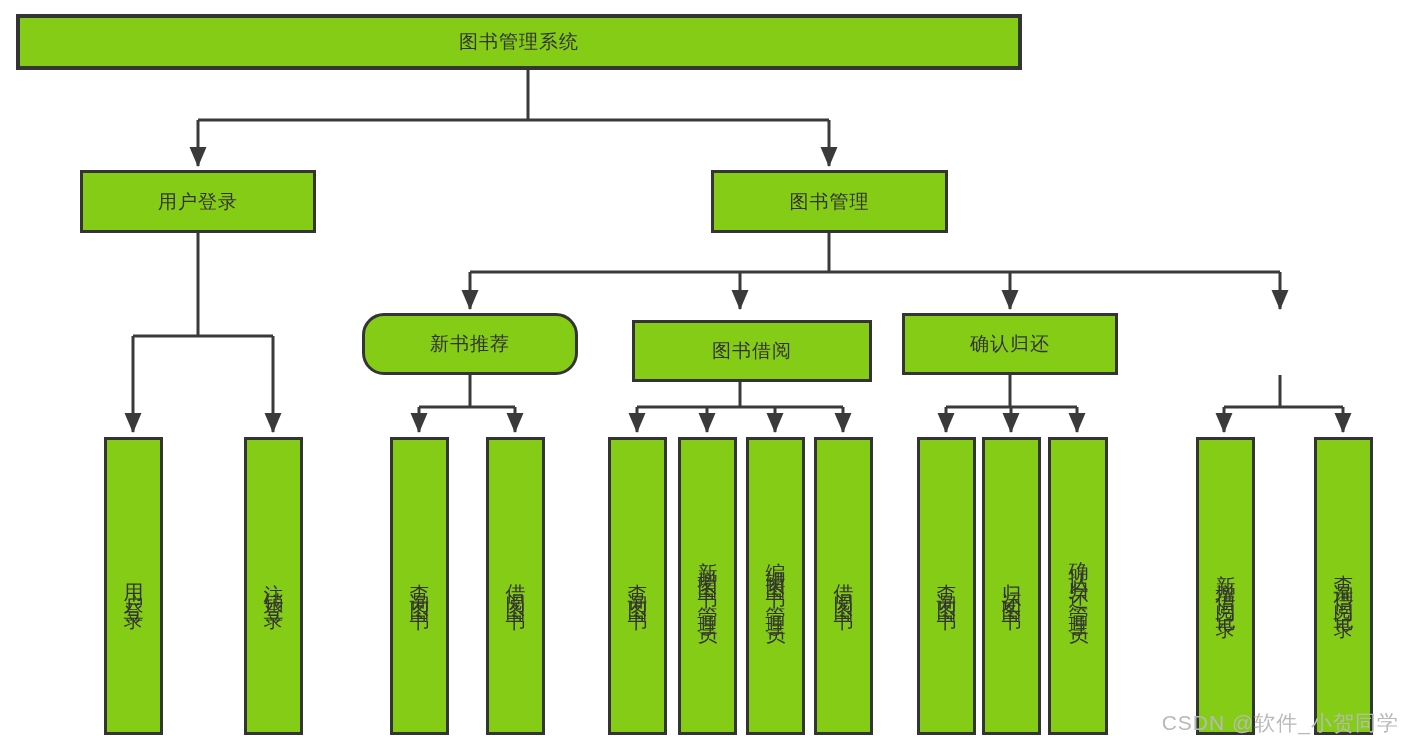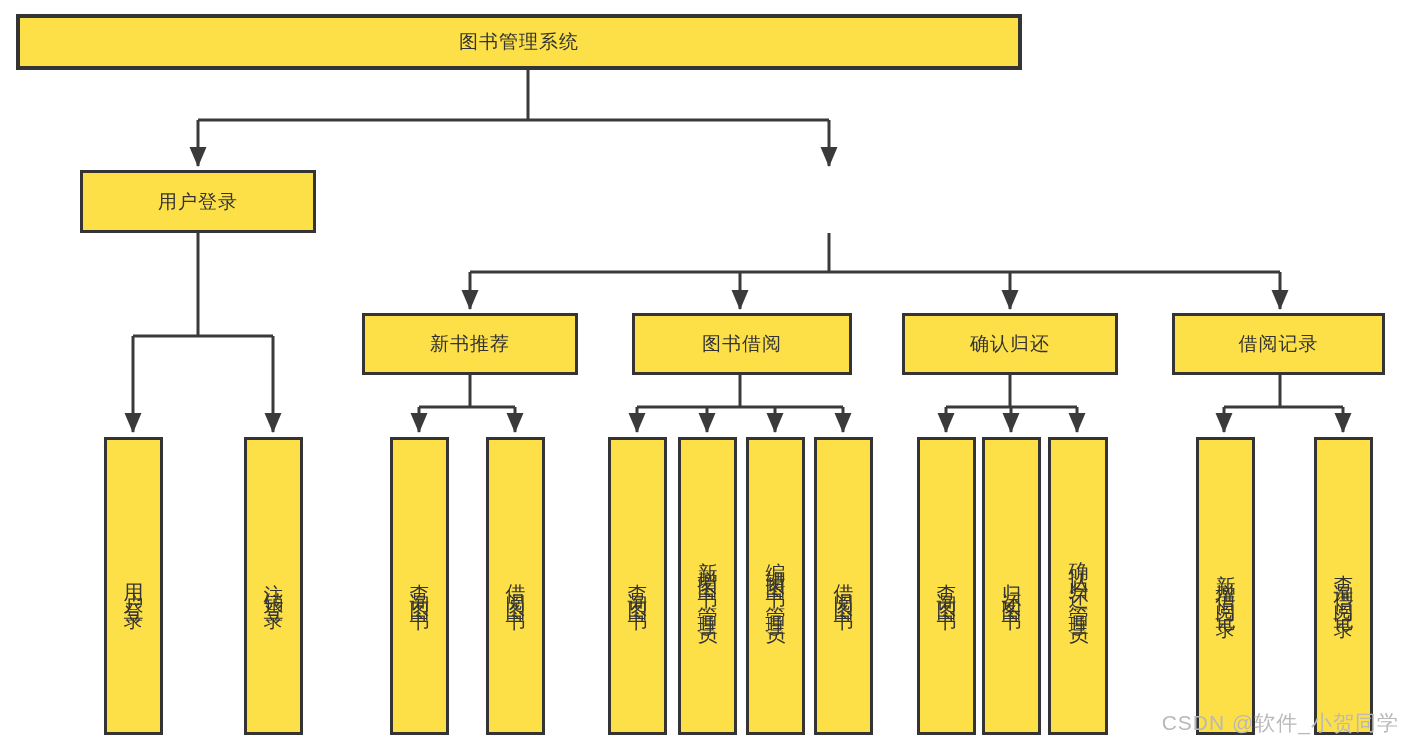--- a/index.html
+++ b/index.html
@@ -7,21 +7,21 @@
     position:relative;
     width:1405px;height:747px;
     background:#fff;
     font-family:"Liberation Sans","DejaVu Sans",sans-serif;
     overflow:hidden;
   }
   #connectors{position:absolute;left:0;top:0;z-index:0;}
   .box{
     position:absolute;
     box-sizing:border-box;
-    background:#fde047;
+    background:#84cc16;
     border:3px solid #343434;
     color:#333;
     display:flex;align-items:center;justify-content:center;
     font-size:19px;
     letter-spacing:1px;
     z-index:1;
   }
   .leaf{
     display:block;
     writing-mode:vertical-rl;
@@ -92,25 +92,25 @@
       <path d="M1280,375 V407"></path>
       <path d="M1224,407 H1343"></path>
       <path d="M1224,407 V432" marker-end="url(#arrow)"></path>
       <path d="M1343,407 V432" marker-end="url(#arrow)"></path>
     </g>
   </svg>
 
   <div class="box" style="left:16px;top:14px;width:1006px;height:56px;border-width:4px;">图书管理系统</div>
 
   <div class="box" style="left:80px;top:170px;width:236px;height:63px;">用户登录</div>
+  <div class="box" style="left:711px;top:170px;width:237px;height:63px;">图书管理</div>
 
-  <div class="box" style="left:362px;top:313px;width:216px;height:62px;">新书推荐</div>
-  <div class="box" style="left:632px;top:313px;width:220px;height:62px;">图书借阅</div>
+  <div class="box" style="left:362px;top:313px;width:216px;height:62px;border-radius:22px;">新书推荐</div>
+  <div class="box" style="left:632px;top:320px;width:240px;height:62px;">图书借阅</div>
   <div class="box" style="left:902px;top:313px;width:216px;height:62px;">确认归还</div>
-  <div class="box" style="left:1172px;top:313px;width:213px;height:62px;">借阅记录</div>
 
   <div class="box leaf" style="left:104px;top:437px;width:59px;height:298px;">用户登录</div>
   <div class="box leaf" style="left:244px;top:437px;width:59px;height:298px;">注销登录</div>
 
   <div class="box leaf" style="left:390px;top:437px;width:59px;height:298px;">查询图书</div>
   <div class="box leaf" style="left:486px;top:437px;width:59px;height:298px;">借阅图书</div>
 
   <div class="box leaf" style="left:608px;top:437px;width:59px;height:298px;">查询图书</div>
   <div class="box leaf" style="left:678px;top:437px;width:59px;height:298px;">新增图书（管理员）</div>
   <div class="box leaf" style="left:746px;top:437px;width:59px;height:298px;">编辑图书（管理员）</div>

